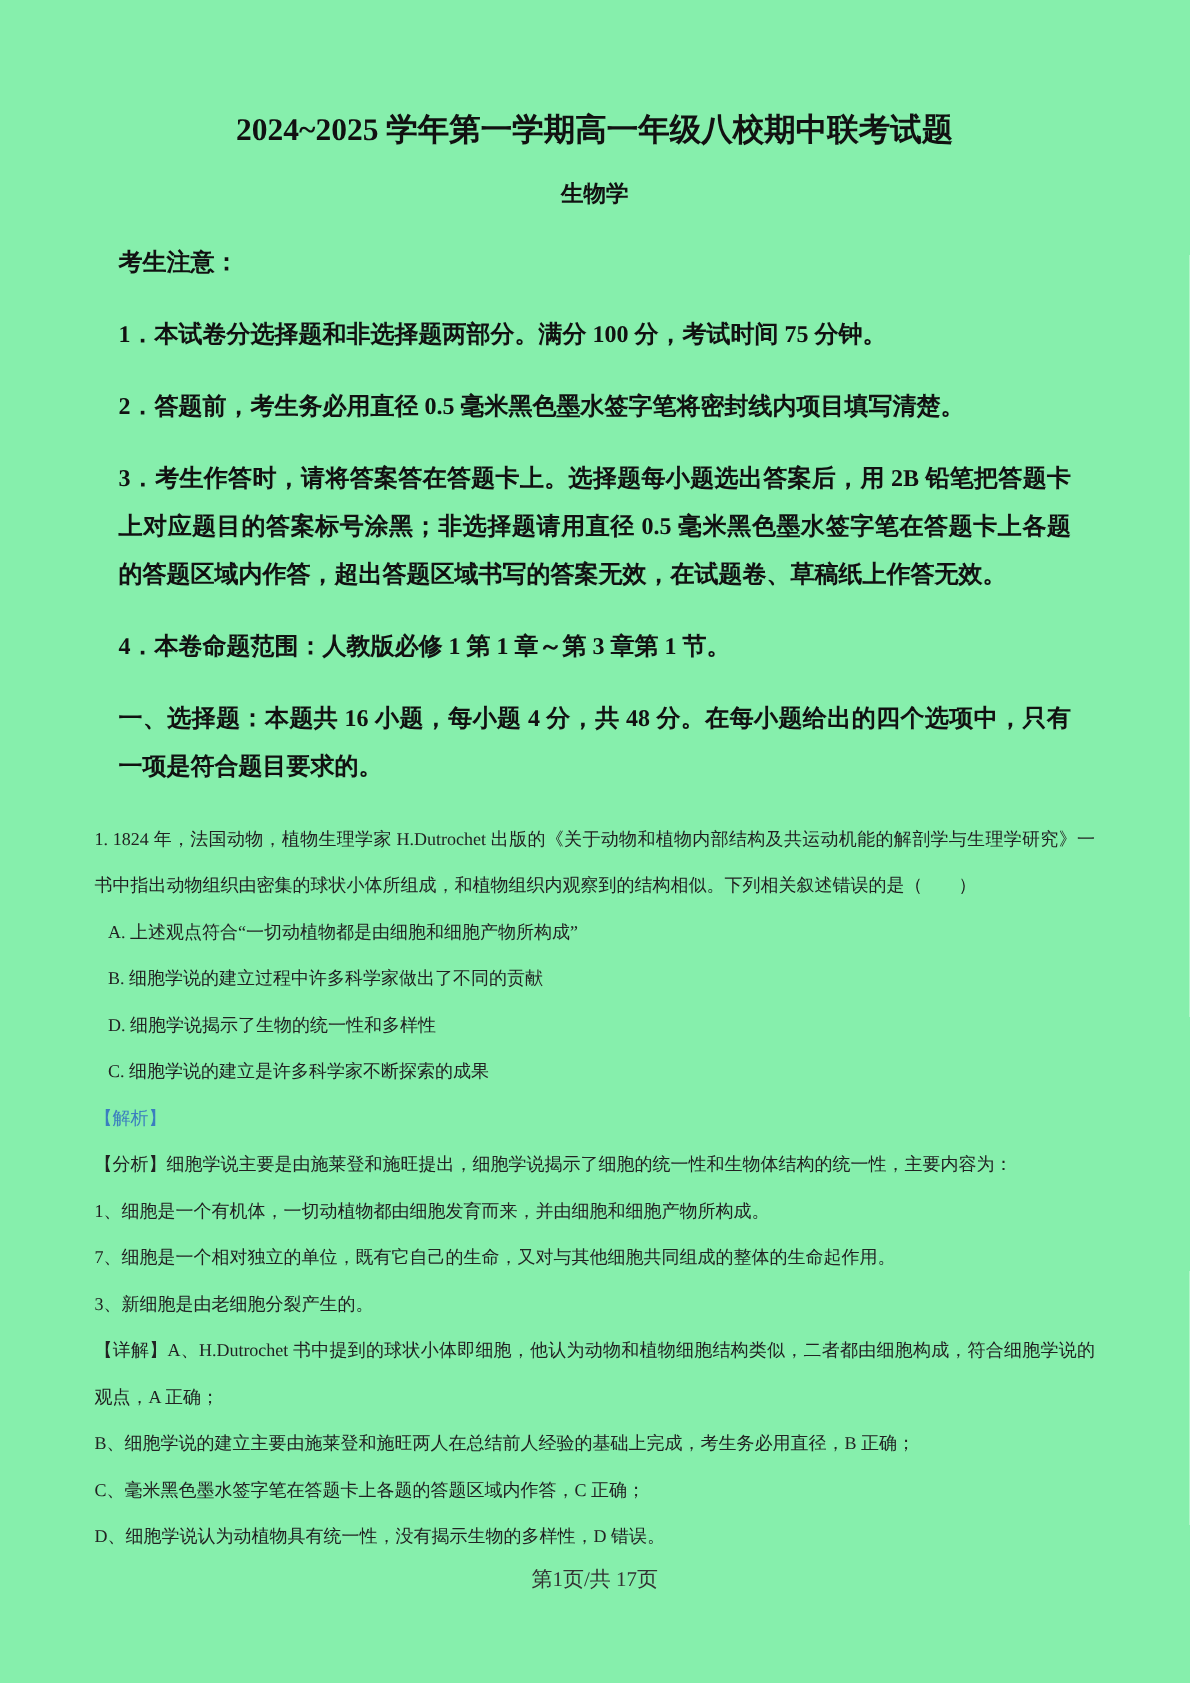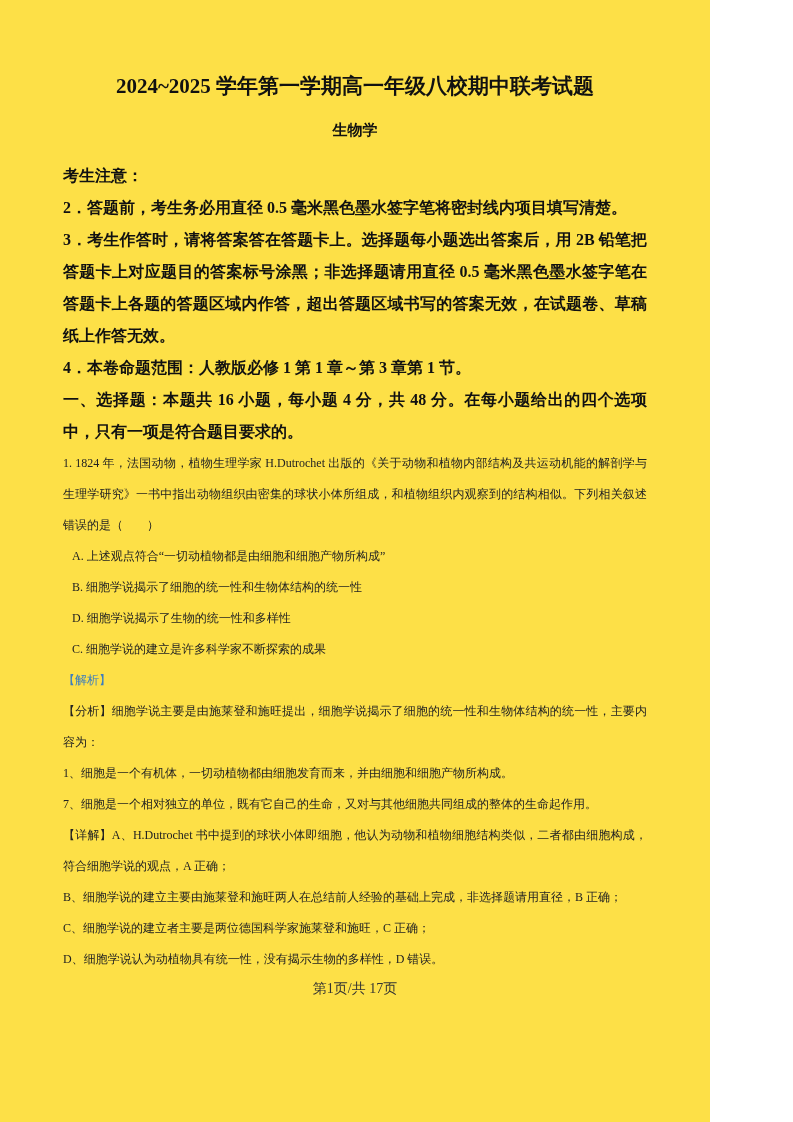--- a/index.html
+++ b/index.html
@@ -4,23 +4,23 @@
 <style>
   html, body { margin: 0; padding: 0; }
   body {
     width: 793px; height: 1122px;
     background: #ffffff;
     font-family: "Liberation Serif", "DejaVu Serif", serif;
     color: #1c1c1c;
   }
   .page {
     position: relative;
-    width: 710px; height: 1122px;
+    width: 793px; height: 1122px;
     overflow: hidden;
-    background: #fde047;
+    background: #86efac;
   }
   .content { padding: 72px 63px 0 63px; }
 
   .title {
     margin: 0;
     text-align: center;
     font-size: 21px;
     font-weight: bold;
     line-height: 28px;
     color: #111111;
@@ -29,21 +29,21 @@
     margin: 16px 0 0 0;
     text-align: center;
     font-size: 15px;
     font-weight: bold;
     line-height: 28px;
     color: #111111;
   }
 
   .bold-block { margin-top: 16px; }
   .bold-block p {
-    margin: 0;
+    margin: 16px;
     font-size: 16px;
     font-weight: bold;
     line-height: 32px;
     text-align: justify;
     color: #111111;
   }
 
   .qa p {
     margin: 0;
     font-size: 12px;
@@ -67,41 +67,43 @@
 <body>
 
 <div class="page">
   <div class="content">
 
     <h1 class="title">2024~2025 学年第一学期高一年级八校期中联考试题</h1>
     <h2 class="subtitle">生物学</h2>
 
     <div class="bold-block">
       <p>考生注意：</p>
+      <p>1．本试卷分选择题和非选择题两部分。满分 100 分，考试时间 75 分钟。</p>
       <p>2．答题前，考生务必用直径 0.5 毫米黑色墨水签字笔将密封线内项目填写清楚。</p>
       <p>3．考生作答时，请将答案答在答题卡上。选择题每小题选出答案后，用 2B 铅笔把答题卡上对应题目的答案标号涂黑；非选择题请用直径 0.5 毫米黑色墨水签字笔在答题卡上各题的答题区域内作答，超出答题区域书写的答案无效，在试题卷、草稿纸上作答无效。</p>
       <p>4．本卷命题范围：人教版必修 1 第 1 章～第 3 章第 1 节。</p>
       <p>一、选择题：本题共 16 小题，每小题 4 分，共 48 分。在每小题给出的四个选项中，只有一项是符合题目要求的。</p>
     </div>
 
     <div class="qa">
       <p>1. 1824 年，法国动物，植物生理学家 H.Dutrochet 出版的《关于动物和植物内部结构及共运动机能的解剖学与生理学研究》一书中指出动物组织由密集的球状小体所组成，和植物组织内观察到的结构相似。下列相关叙述错误的是（　　）</p>
       <p class="option">A. 上述观点符合“一切动植物都是由细胞和细胞产物所构成”</p>
-      <p class="option">B. 细胞学说揭示了细胞的统一性和生物体结构的统一性</p>
+      <p class="option">B. 细胞学说的建立过程中许多科学家做出了不同的贡献</p>
       <p class="option">D. 细胞学说揭示了生物的统一性和多样性</p>
       <p class="option">C. 细胞学说的建立是许多科学家不断探索的成果</p>
 
       <p><span class="label-blue">【解析】</span></p>
 
       <p>【分析】细胞学说主要是由施莱登和施旺提出，细胞学说揭示了细胞的统一性和生物体结构的统一性，主要内容为：</p>
       <p>1、细胞是一个有机体，一切动植物都由细胞发育而来，并由细胞和细胞产物所构成。</p>
       <p>7、细胞是一个相对独立的单位，既有它自己的生命，又对与其他细胞共同组成的整体的生命起作用。</p>
+      <p>3、新细胞是由老细胞分裂产生的。</p>
 
       <p>【详解】A、H.Dutrochet 书中提到的球状小体即细胞，他认为动物和植物细胞结构类似，二者都由细胞构成，符合细胞学说的观点，A 正确；</p>
-      <p>B、细胞学说的建立主要由施莱登和施旺两人在总结前人经验的基础上完成，非选择题请用直径，B 正确；</p>
-      <p>C、细胞学说的建立者主要是两位德国科学家施莱登和施旺，C 正确；</p>
+      <p>B、细胞学说的建立主要由施莱登和施旺两人在总结前人经验的基础上完成，考生务必用直径，B 正确；</p>
+      <p>C、毫米黑色墨水签字笔在答题卡上各题的答题区域内作答，C 正确；</p>
       <p>D、细胞学说认为动植物具有统一性，没有揭示生物的多样性，D 错误。</p>
     </div>
 
     <p class="footer">第1页/共 17页</p>
 
   </div>
 </div>
 
 </body></html>

